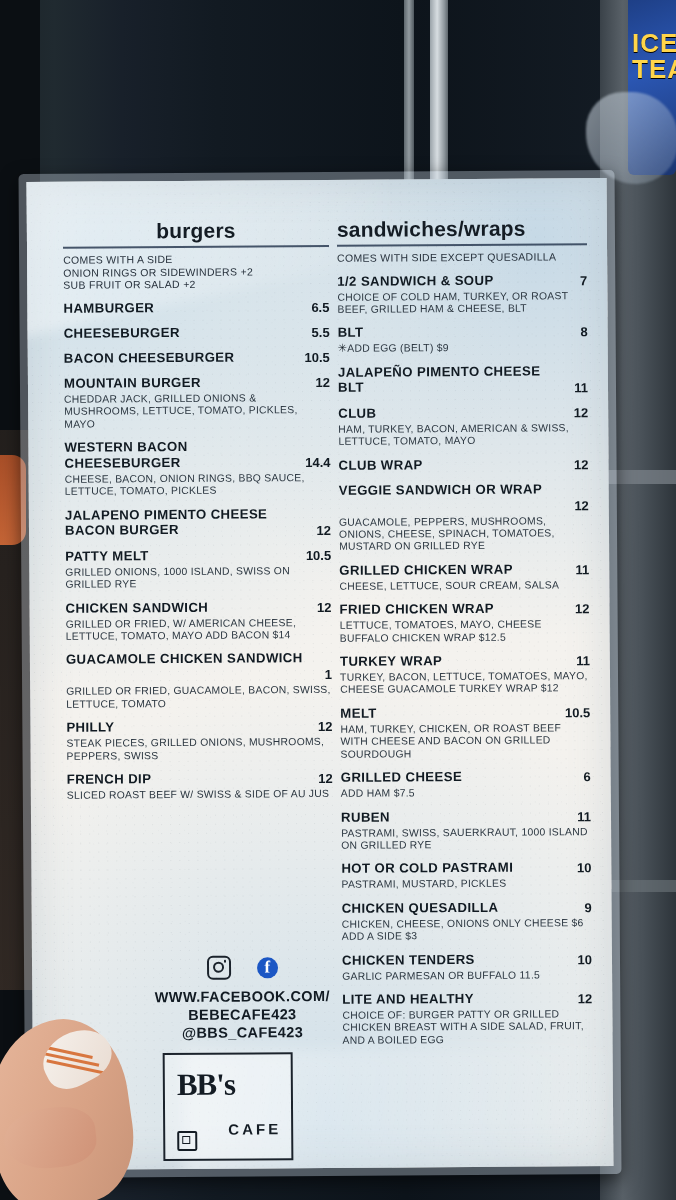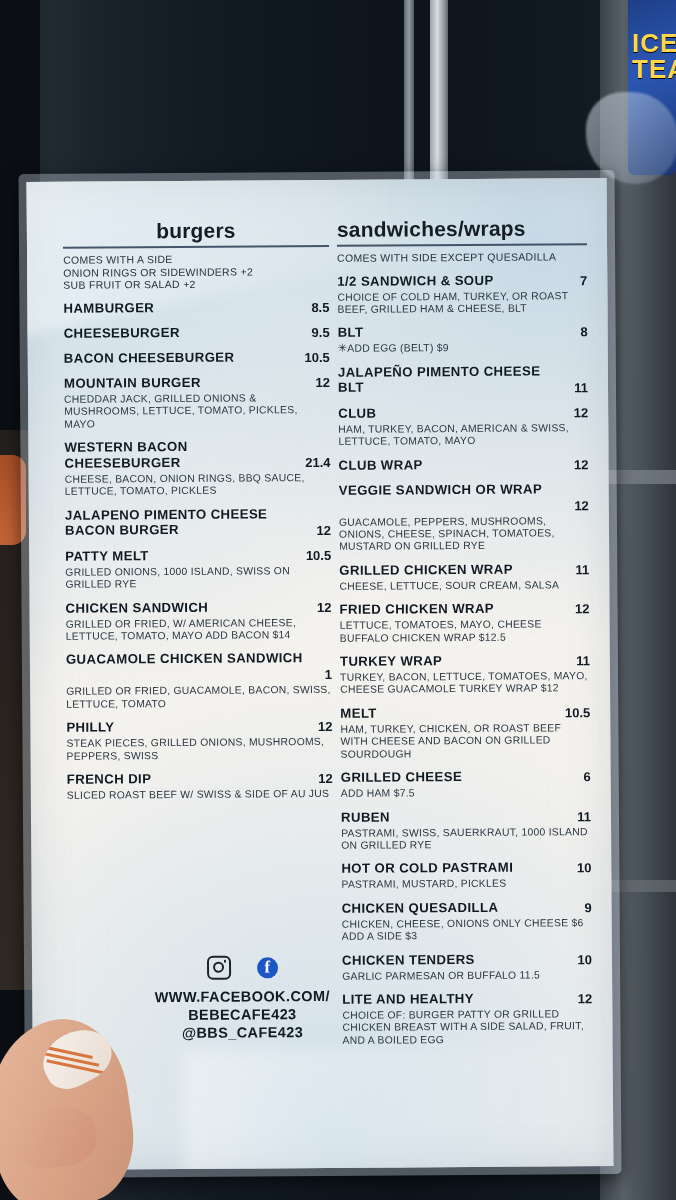--- a/index.html
+++ b/index.html
@@ -151,46 +151,46 @@
       <div class="col col-left">
         <div class="sec-title center">burgers</div>
         <div class="rule"></div>
         <div class="sub" style="white-space:pre-line">COMES WITH A SIDE
 ONION RINGS OR SIDEWINDERS +2
 SUB FRUIT OR SALAD +2</div>
 
         <div class="item">
           <div class="row">
               <div class="name">HAMBURGER</div>
-              <div class="price">8.5</div>
+              <div class="price">6.5</div>
             </div>
         </div>
         <div class="item">
           <div class="row">
               <div class="name">CHEESEBURGER</div>
-              <div class="price">9.5</div>
+              <div class="price">5.5</div>
             </div>
         </div>
         <div class="item">
           <div class="row">
               <div class="name">BACON CHEESEBURGER</div>
               <div class="price">10.5</div>
             </div>
         </div>
         <div class="item">
           <div class="row">
               <div class="name">MOUNTAIN BURGER</div>
               <div class="price">12</div>
             </div>
           <div class="desc">CHEDDAR JACK, GRILLED ONIONS &amp; MUSHROOMS, LETTUCE, TOMATO, PICKLES, MAYO</div>
         </div>
         <div class="item">
           <div class="row">
               <div class="name">WESTERN BACON CHEESEBURGER</div>
-              <div class="price" style="padding-top:17px">21.4</div>
+              <div class="price" style="padding-top:17px">14.4</div>
             </div>
           <div class="desc">CHEESE, BACON, ONION RINGS, BBQ SAUCE, LETTUCE, TOMATO, PICKLES</div>
         </div>
         <div class="item">
           <div class="row">
               <div class="name">JALAPENO PIMENTO CHEESE BACON BURGER</div>
               <div class="price" style="padding-top:17px">12</div>
             </div>
         </div>
         <div class="item">
@@ -352,20 +352,25 @@
           <div class="ig"></div>
           <div class="fb"></div>
         </div>
         <div class="urls">
           <div>WWW.FACEBOOK.COM/</div>
           <div>BEBECAFE423</div>
           <div>@BBS_CAFE423</div>
         </div>
       </div>
 
+      <div class="logo">
+        <div class="bbs">BB's</div>
+        <div class="cafe">CAFE</div>
+        <div class="cup"></div>
+      </div>
     </div>
   </div>
 </div>
 
 <div class="hand"></div>
 <div class="nail">
     <i></i>
     <i></i>
     <i></i>
   </div>

